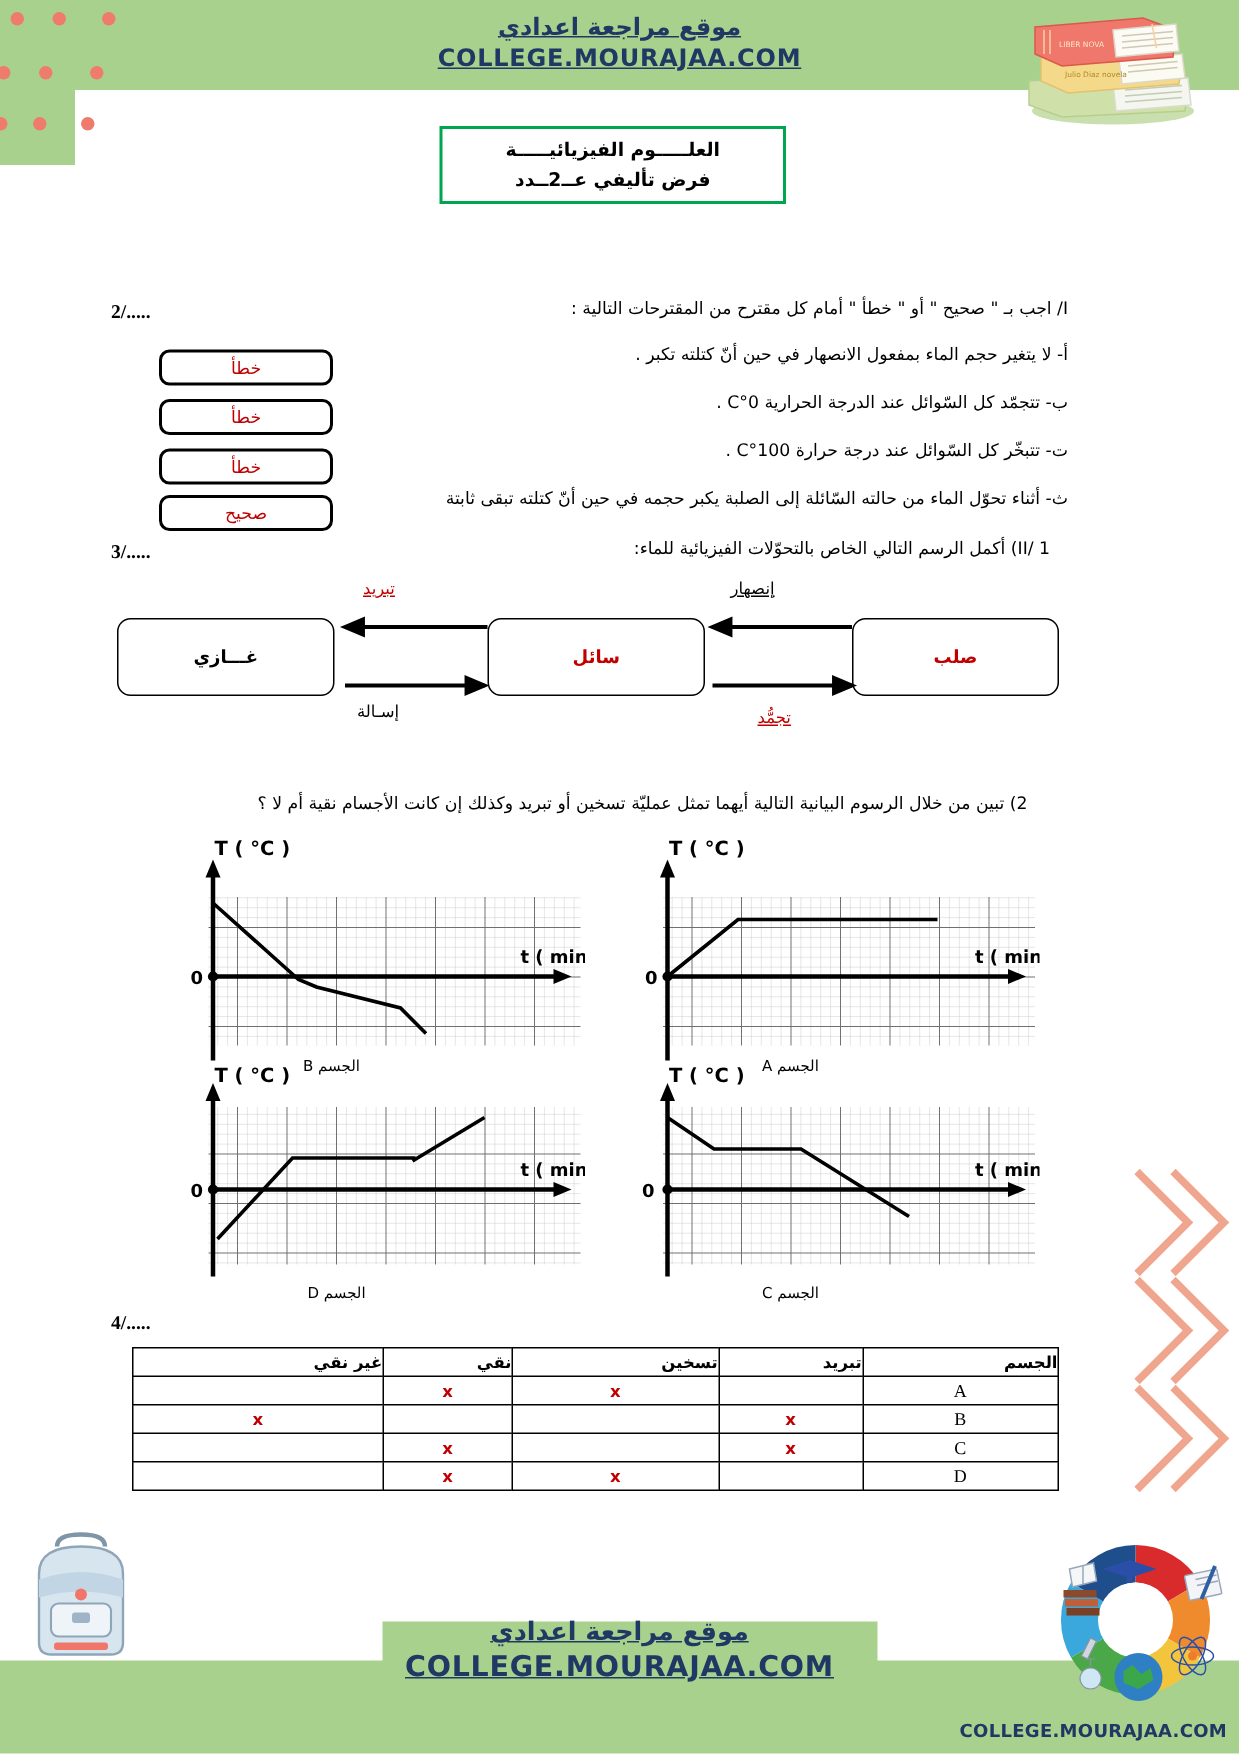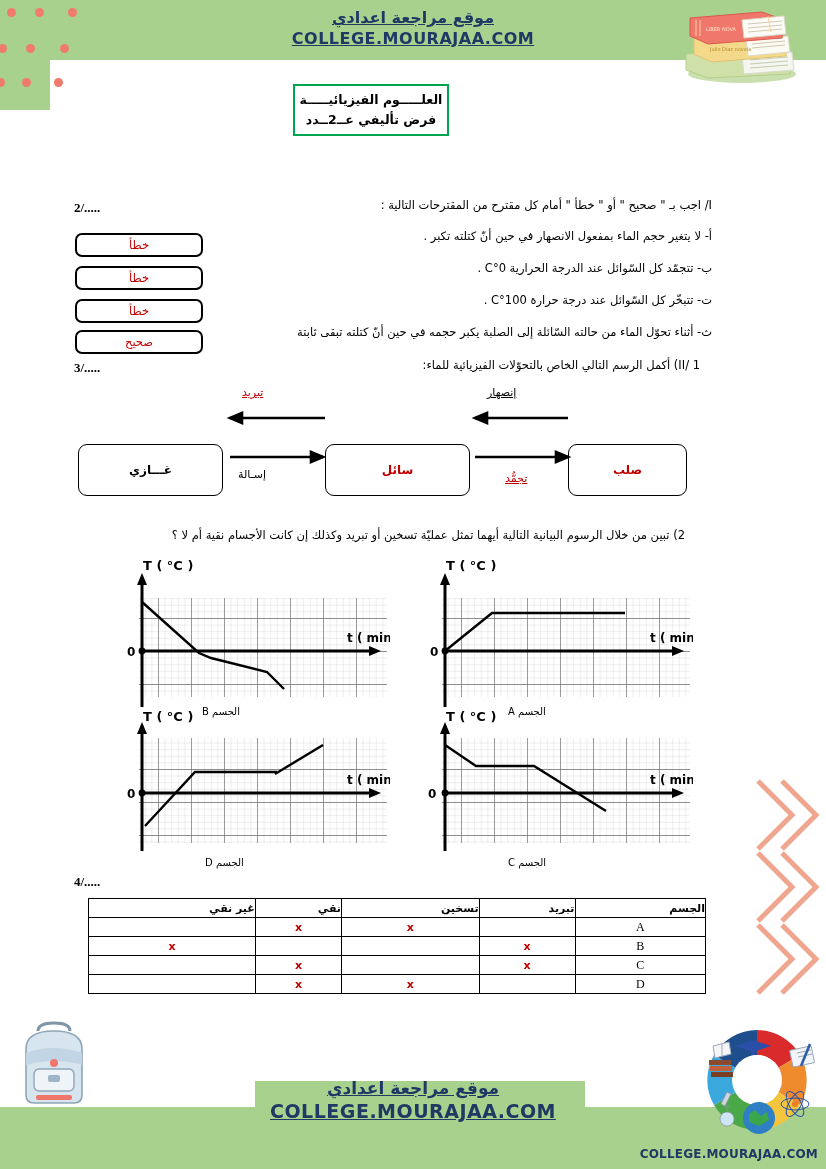--- a/index.html
+++ b/index.html
@@ -57,49 +57,49 @@
     text-decoration:underline; line-height:20px;
     direction:rtl;
   }
   .site-head .en {
     font-size:16px; font-weight:bold; color:#1f3864;
     text-decoration:underline; letter-spacing:.5px; line-height:22px;
   }
 
   
   .title-box {
-    position:absolute; left:293px; top:84px; width:156px; height:52px;
+    position:absolute; left:293px; top:84px; width:231px; height:52px;
     border:2px solid #00a550; background:#fff;
     display:flex; flex-direction:column; align-items:center; justify-content:center;
     direction:rtl;
   }
   .title-box div { font-size:12.5px; font-weight:bold; color:#000; line-height:20px; }
 
   .mark {
     position:absolute; font-size:13px; font-weight:bold; color:#000;
     font-family:"Liberation Serif", serif;
   }
 
   .q-line {
     position:absolute; font-size:11.5px; color:#000; direction:rtl; text-align:right;
   }
 
   
   .ansbox {
-    position:absolute; width:128px; height:24px;
+    position:absolute; width:116px; height:24px;
     border:2px solid #000; border-radius:7px; background:#fff;
     display:flex; align-items:center; justify-content:center;
-    font-size:11.5px; color:#c00000; direction:rtl;
+    font-size:11.5px; color:#c00000; direction:rtl;margin-left:31px;
   }
 
   
   .state-box {
     position:absolute; height:52px; border:1.6px solid #000; border-radius:9px;
     background:#fff; display:flex; align-items:center; justify-content:center;
-    font-size:12px; font-weight:bold; direction:rtl;margin-top:32px;
+    font-size:12px; font-weight:bold; direction:rtl;
   }
   .arrow-lbl {
     position:absolute; font-size:11px; direction:rtl; white-space:nowrap;
   }
   .red { color:#c00000; }
   .blk { color:#000; }
 
   
   .graph { position:absolute; }
   .graph-cap {
@@ -220,21 +220,21 @@
 <div class="ansbox" style="left:75px; top:233px;">خطأ</div>
 <div class="ansbox" style="left:75px; top:266px;">خطأ</div>
 <div class="ansbox" style="left:75px; top:299px;">خطأ</div>
 <div class="ansbox" style="left:75px; top:330px;">صحيح</div>
 
 <div class="mark" style="left:74px; top:360px;">3/.....</div>
 <div class="q-line" style="left:188px; top:358px; width:512px;">II/ 1)  أكمل الرسم التالي الخاص بالتحوّلات الفيزيائية للماء:</div>
 
 <div class="state-box blk" style="left:78px; top:412px; width:145px;">غـــازي</div>
 <div class="state-box red" style="left:325px; top:412px; width:145px;">سائل</div>
-<div class="state-box red" style="left:568px; top:412px; width:119px;">صلب</div>
+<div class="state-box red" style="left:568px; top:412px; width:138px;">صلب</div>
 
 <svg style="position:absolute; left:70px; top:395px; width:660px; height:90px;" viewBox="0 0 660 90">
   <g stroke="#000" stroke-width="2.6" fill="#000">
     <line x1="255" y1="23" x2="160" y2="23"></line>
     <polygon points="160,23 172,18 172,28"></polygon>
     <line x1="498" y1="23" x2="405" y2="23"></line>
     <polygon points="405,23 417,18 417,28"></polygon>
     <line x1="160" y1="62" x2="253" y2="62"></line>
     <polygon points="253,62 241,57 241,67"></polygon>
     <line x1="405" y1="62" x2="498" y2="62"></line>

